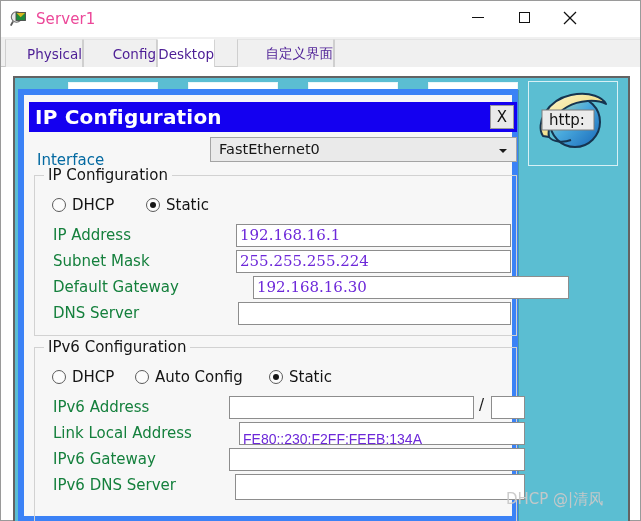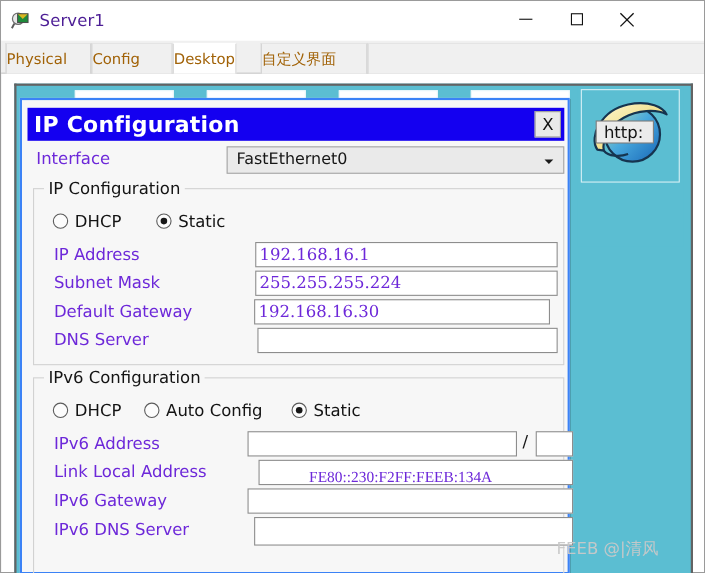--- a/index.html
+++ b/index.html
@@ -40,21 +40,21 @@
   #app-icon {
     margin-left: 9px;
     width: 18px;
     height: 18px;
     position: relative;
     flex: none;
   }
   #title-text {
     margin-left: 8px;
     font-size: 15px;
-    color: #4c1d95;
+    color: #ec4899;
     font-family: "DejaVu Sans", "Liberation Sans", sans-serif;
     letter-spacing: .1px;
   }
   .win-btn {
     position: absolute;
     top: 0;
     width: 46px;
     height: 33px;
     display: flex;
     align-items: center;
@@ -86,23 +86,23 @@
     border-bottom: 1px solid #c8c8c8;
     box-sizing: border-box;
   }
   .tab {
     position: absolute;
     top: 2px;
     height: 28px;
     box-sizing: border-box;
     display: flex;
     align-items: center;
-    justify-content: flex-start;
+    justify-content: flex-end;
     font-size: 13.5px;
-    color: #a16207;
+    color: #4c1d95;
     background: #f0f0f0;
     border-left: 1px solid #cfcfcf;
     border-right: 1px solid #cfcfcf;
     border-top: 1px solid #e4e4e4;
   }
   .tab.active {
     background: #ffffff;
     border-top: 1px solid #ffffff;
     border-left: 1px solid #d3d3d3;
     border-right: 1px solid #d3d3d3;
@@ -178,21 +178,21 @@
     font-family: "DejaVu Sans", "Liberation Sans", sans-serif;
   }
 
   
   #ip-dialog {
     position: absolute;
     left: 17px; top: 88px;
     width: 500px;
     height: 433px;
     background: #f7f7f7;
-    border: 2px solid #3b82f6;
+    border: 6px solid #3b82f6;
     box-sizing: border-box;
     z-index: 20;
     box-shadow: 1px 1px 0 rgba(0,0,0,.18);
   }
   #dialog-titlebar {
     position: absolute;
     left: 5px; top: 7px;
     width: 488px;
     height: 30px;
     background: #1400f0;
@@ -218,23 +218,23 @@
     align-items: center;
     justify-content: center;
     font-size: 15px;
     color: #111;
     font-family: "DejaVu Sans", "Liberation Sans", sans-serif;
   }
 
   
   #interface-label {
     position: absolute;
-    left: 13px; top: 44px;
-    font-size: 15px;
-    color: #6d28d9;
+    left: 13px; top: 56px;
+    font-size: 15px;
+    color: #0369a1;
   }
   #interface-select {
     position: absolute;
     left: 186px; top: 42px;
     width: 307px; height: 25px;
     background: #eaeaea;
     border: 1px solid #a4a4a4;
     box-sizing: border-box;
   }
   #interface-value {
@@ -297,44 +297,43 @@
     margin-left: 6px;
     font-size: 15px;
     color: #141414;
     white-space: nowrap;
   }
 
   
   .field-label {
     position: absolute;
     font-size: 15px;
-    color: #6d28d9;
+    color: #15803d;
     white-space: nowrap;
   }
   .text-input {
     position: absolute;
     background: #ffffff;
     border: 1px solid #8d8d8d;
     box-sizing: border-box;
     height: 23px;
     overflow: hidden;
   }
   .text-input .val {
     position: absolute;
     left: 3px; top: 1px;
     font-size: 15px;
     color: #6d28d9;
     font-family: "DejaVu Serif", "Liberation Serif", serif;
     white-space: nowrap;
   }
   .text-input.mono .val {
-    font-family: Liberation Serif, serif;
+    font-family: Liberation Sans, sans-serif;
     font-size: 14px;
     top: 8px;
-    margin-left: 42px;
   }
   #slash-sep {
     position: absolute;
     left: 451px; top: 156px;
     font-size: 15px;
     color: #141414;
   }
 
   
   #watermark {
@@ -464,21 +463,21 @@
       <div class="text-input" style="left:201px;top:48px;width:275px;">
         <span class="val" placeholder="">192.168.16.1</span>
       </div>
 
       <span class="field-label" style="left:18px;top:76px;">Subnet Mask</span>
       <div class="text-input" style="left:201px;top:74px;width:275px;">
         <span class="val" placeholder="">255.255.255.224</span>
       </div>
 
       <span class="field-label" style="left:18px;top:102px;">Default Gateway</span>
-      <div class="text-input" style="left:200px;top:100px;width:269px;">
+      <div class="text-input" style="left:218px;top:100px;width:316px;">
         <span class="val" placeholder="">192.168.16.30</span>
       </div>
 
       <span class="field-label" style="left:18px;top:128px;">DNS Server</span>
       <div class="text-input" style="left:203px;top:126px;width:273px;">
         <span class="val" placeholder=""></span>
       </div>
     </div>
 
     <div class="group-box" id="ipv6-group">
@@ -516,15 +515,15 @@
         <span class="val"></span>
       </div>
 
       <span class="field-label" style="left:18px;top:128px;">IPv6 DNS Server</span>
       <div class="text-input" style="left:200px;top:126px;width:290px;height:26px;">
         <span class="val"></span>
       </div>
     </div>
   </div>
 
-  <div id="watermark">FEEB @|清风</div>
+  <div id="watermark">DHCP @|清风</div>
 
 </div>
 
 </body></html>

